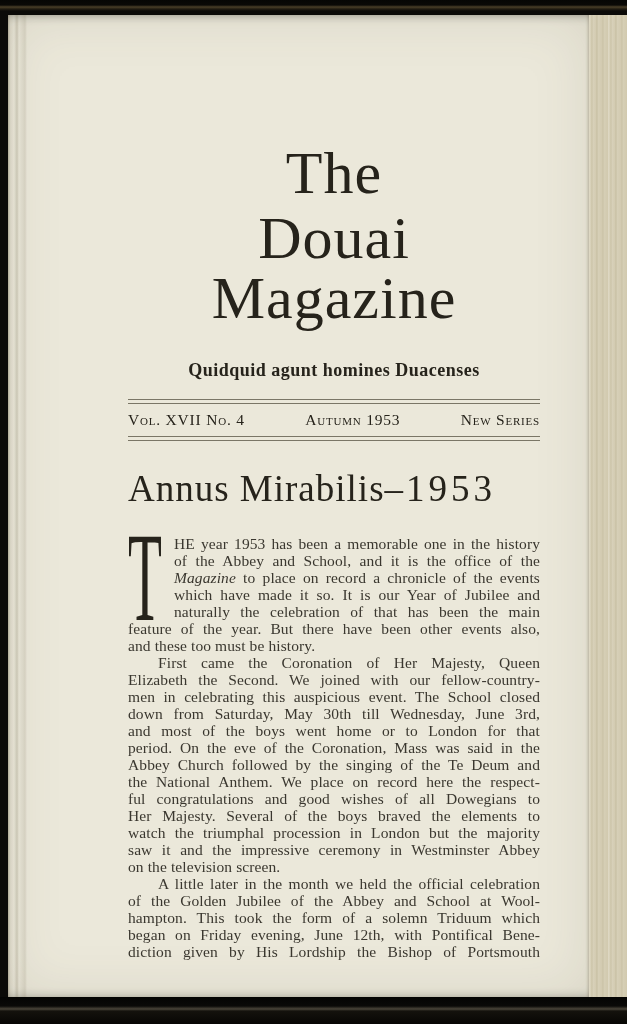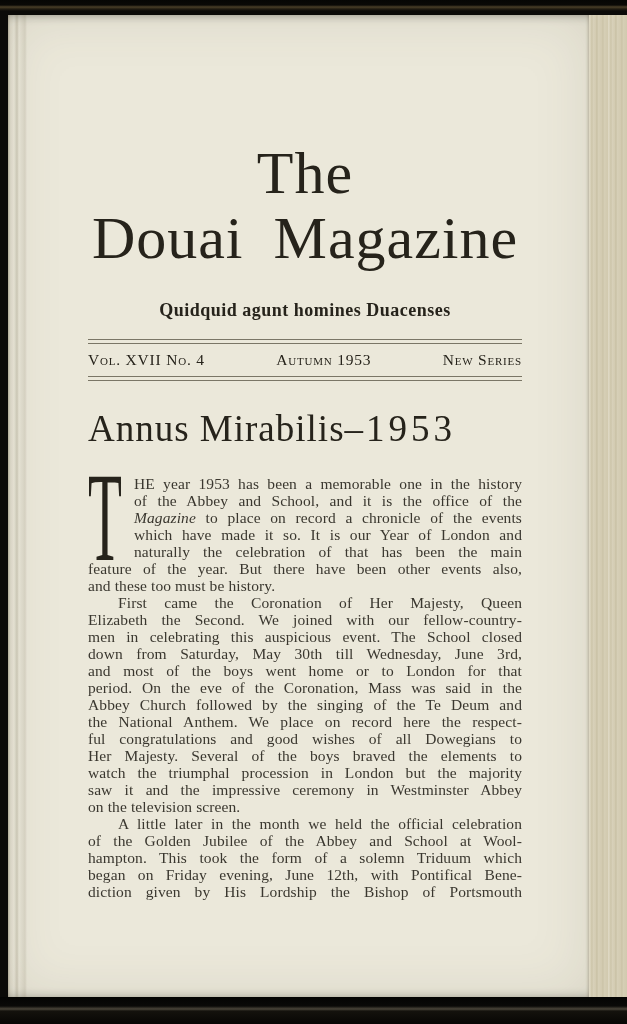--- a/index.html
+++ b/index.html
@@ -42,21 +42,21 @@
   
   .page::before {
     content: ""; position: absolute; left: 0; top: 0; bottom: 0; width: 28px;
     background: linear-gradient(90deg,
       rgba(110,100,72,0.40) 0px, rgba(110,100,72,0.10) 2px, rgba(0,0,0,0) 6px,
       rgba(110,100,72,0.22) 9px, rgba(0,0,0,0) 11px,
       rgba(110,100,72,0.14) 17px, rgba(0,0,0,0) 19px 28px);
     pointer-events: none;
   }
 
-  .content { position: relative; padding: 128px 67px 0 80px; color: var(--ink, #3a372f); }
+  .content { position: relative; padding: 128px 49px 0 80px; color: var(--ink, #3a372f); margin-left: 40px; }
 
   .masthead { text-align: center; color: var(--heading-ink, #26231b); }
   .mast-title-1 {
     font-size: 60px; line-height: 60px; letter-spacing: 1px; font-weight: 400;
   }
   .mast-title-2 {
     font-size: 60px; line-height: 60px; letter-spacing: 1px; word-spacing: 14px;
     margin-top: 5px; font-weight: 400;
   }
   .motto {
@@ -121,21 +121,21 @@
       <h1 class="article-title"><span>Annus Mirabilis–</span><span class="year">1953</span></h1>
 
       <div class="article-body">
           <div>
             <span class="dropcap">
               <span class="dropcap-glyph">T</span>
             </span>
             <div class="tline">HE year 1953 has been a memorable one in the history</div>
             <div class="tline">of the Abbey and School, and it is the office of the</div>
             <div class="tline"><i>Magazine</i> to place on record a chronicle of the events</div>
-            <div class="tline">which have made it so.  It is our Year of London and</div>
+            <div class="tline">which have made it so.  It is our Year of Jubilee and</div>
             <div class="tline">naturally the celebration of that has been the main</div>
             <div class="tline">feature of the year.  But there have been other events also,</div>
             <div class="tline lastline">and these too must be history.</div>
           </div>
           <div>
             <div class="tline indent">First came the Coronation of Her Majesty, Queen</div>
             <div class="tline">Elizabeth the Second.  We joined with our fellow-country-</div>
             <div class="tline">men in celebrating this auspicious event.  The School closed</div>
             <div class="tline">down from Saturday, May 30th till Wednesday, June 3rd,</div>
             <div class="tline">and most of the boys went home or to London for that</div>

